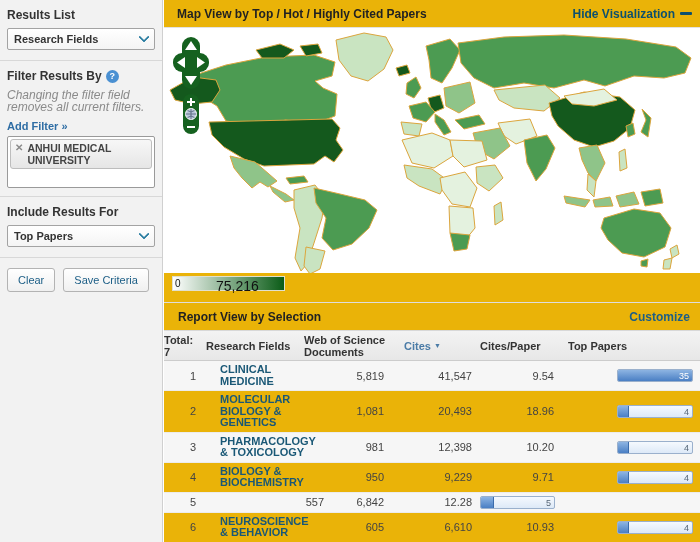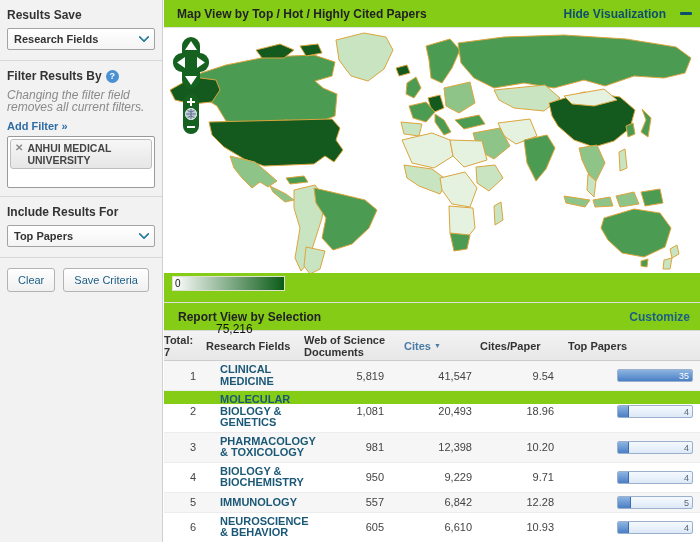--- a/index.html
+++ b/index.html
@@ -42,43 +42,43 @@
   }
   .chip-x { color:#8a8a8a; font-size:10px; font-weight:bold; line-height:12px; cursor:pointer; }
   .chip-label { font-size:10.5px; font-weight:bold; color:#444; line-height:12px; text-transform:uppercase; }
   .btn-row { display:flex; gap:8px; margin-top:10px; }
   .side-btn {
     background:linear-gradient(#ffffff,#f0f0f0); border:1px solid #b3b3b3; border-radius:3px;
     color:#1c5e86; font-weight:normal; font-size:11px; padding:5px 10px; cursor:pointer;
     font-family:"Liberation Sans", sans-serif;
   }
   
-  .main { position:absolute; left:164px; top:0; width:536px; height:404px; background:#84cc16; }
+  .main { position:absolute; left:164px; top:0; width:536px; height:542px; background:#eab308; }
   .main-header {
     height:28px; display:flex; align-items:center; justify-content:space-between;
     padding:0 8px 0 13px; border-bottom:1px solid #e2e2e2;
   }
   .map-title { font-size:12px; font-weight:bold; color:#222; }
-  .hide-link { display:flex; align-items:center; gap:14px; cursor:pointer;justify-content:flex-end; }
+  .hide-link { display:flex; align-items:center; gap:5px; cursor:pointer;justify-content:flex-end; }
   .hide-link span.txt { font-size:12px; font-weight:bold; color:#0d506e; }
   .minus-glyph { width:12px; height:3px; background:#0d506e; border-radius:1px; }
   
   .map-wrap { position:relative; height:245px; background:#fff; }
   svg.worldmap { position:absolute; left:0; top:0; }
   .country { stroke:#dba53d; stroke-width:1; }
   .g1{fill:#14591d;} .g2{fill:#4c9b52;} .g3{fill:#8fc489;} .g4{fill:#c9e4c1;} .g5{fill:#e4f2df;}
   .map-controls { position:absolute; left:8px; top:8px; width:40px; height:100px; }
   
   .legend { position:relative; height:30px; border-bottom:1px solid #dedede; }
   .legend-bar {
     position:absolute; left:8px; top:3px; width:113px; height:15px;
     border:1px solid #e0e0cf;
   }
   .legend-min { position:absolute; left:11px; top:5px; font-size:10px; color:#111; }
-  .legend-max { position:absolute; left:52px; top:5px; font-size:12px; color:#111;margin-top:44px; }
+  .legend-max { position:absolute; left:52px; top:5px; font-size:14px; color:#111; }
   
   .report-header {
     height:27px; display:flex; align-items:center; justify-content:space-between;
     padding:0 10px 0 14px;
   }
   .report-title { font-size:12px; font-weight:bold; color:#222; }
   .customize-link { font-size:12px; font-weight:bold; color:#1c5e86; cursor:pointer; }
   .thead {
     height:31px; background:linear-gradient(#f3f3f3,#e7e7e7);
     border-top:1px solid #d8d8d8; border-bottom:1px solid #cccccc;
@@ -106,21 +106,21 @@
     background:linear-gradient(#f5f9fe,#dde9f7); overflow:hidden;
   }
   .bar-fill { position:absolute; left:0; top:0; bottom:0;
     background:linear-gradient(#8db4e2,#4a7fc4); border-right:1px solid #3c6cab; }
   .bar-val { position:absolute; right:3px; top:0; font-size:9px; line-height:12px; color:#556;text-align:center; }
 </style>
 </head>
 <body>
 
 <div class="sidebar">
-  <div class="side-heading">Results Save</div>
+  <div class="side-heading">Results List</div>
   <div class="select-box">
     <span class="sel-label">Research Fields</span>
     <span class="chev"></span>
   </div>
   <hr class="divider">
   <div class="side-heading">
     <span>Filter Results By</span><span class="help-icon">?</span>
   </div>
   <div class="side-note">Changing the filter field removes all current filters.</div>
   <a class="add-filter">Add Filter »</a>
@@ -305,21 +305,20 @@
       <div class="cell-bar">
         <div class="bar-track">
           <div class="bar-fill" style="width: 15%;"></div>
           <span class="bar-val" style="color: rgb(85, 102, 119);">4</span>
         </div>
       </div>
     </div>
 
     <div class="trow">
       <div class="cell-rank">5</div>
-      <div class="cell-field"><a>IMMUNOLOGY</a></div>
       <div class="cell-num cell-docs">557</div>
       <div class="cell-num cell-cites">6,842</div>
       <div class="cell-num cell-cpp">12.28</div>
       <div class="cell-bar">
         <div class="bar-track">
           <div class="bar-fill" style="width: 18%;"></div>
           <span class="bar-val" style="color: rgb(85, 102, 119);">5</span>
         </div>
       </div>
     </div>

